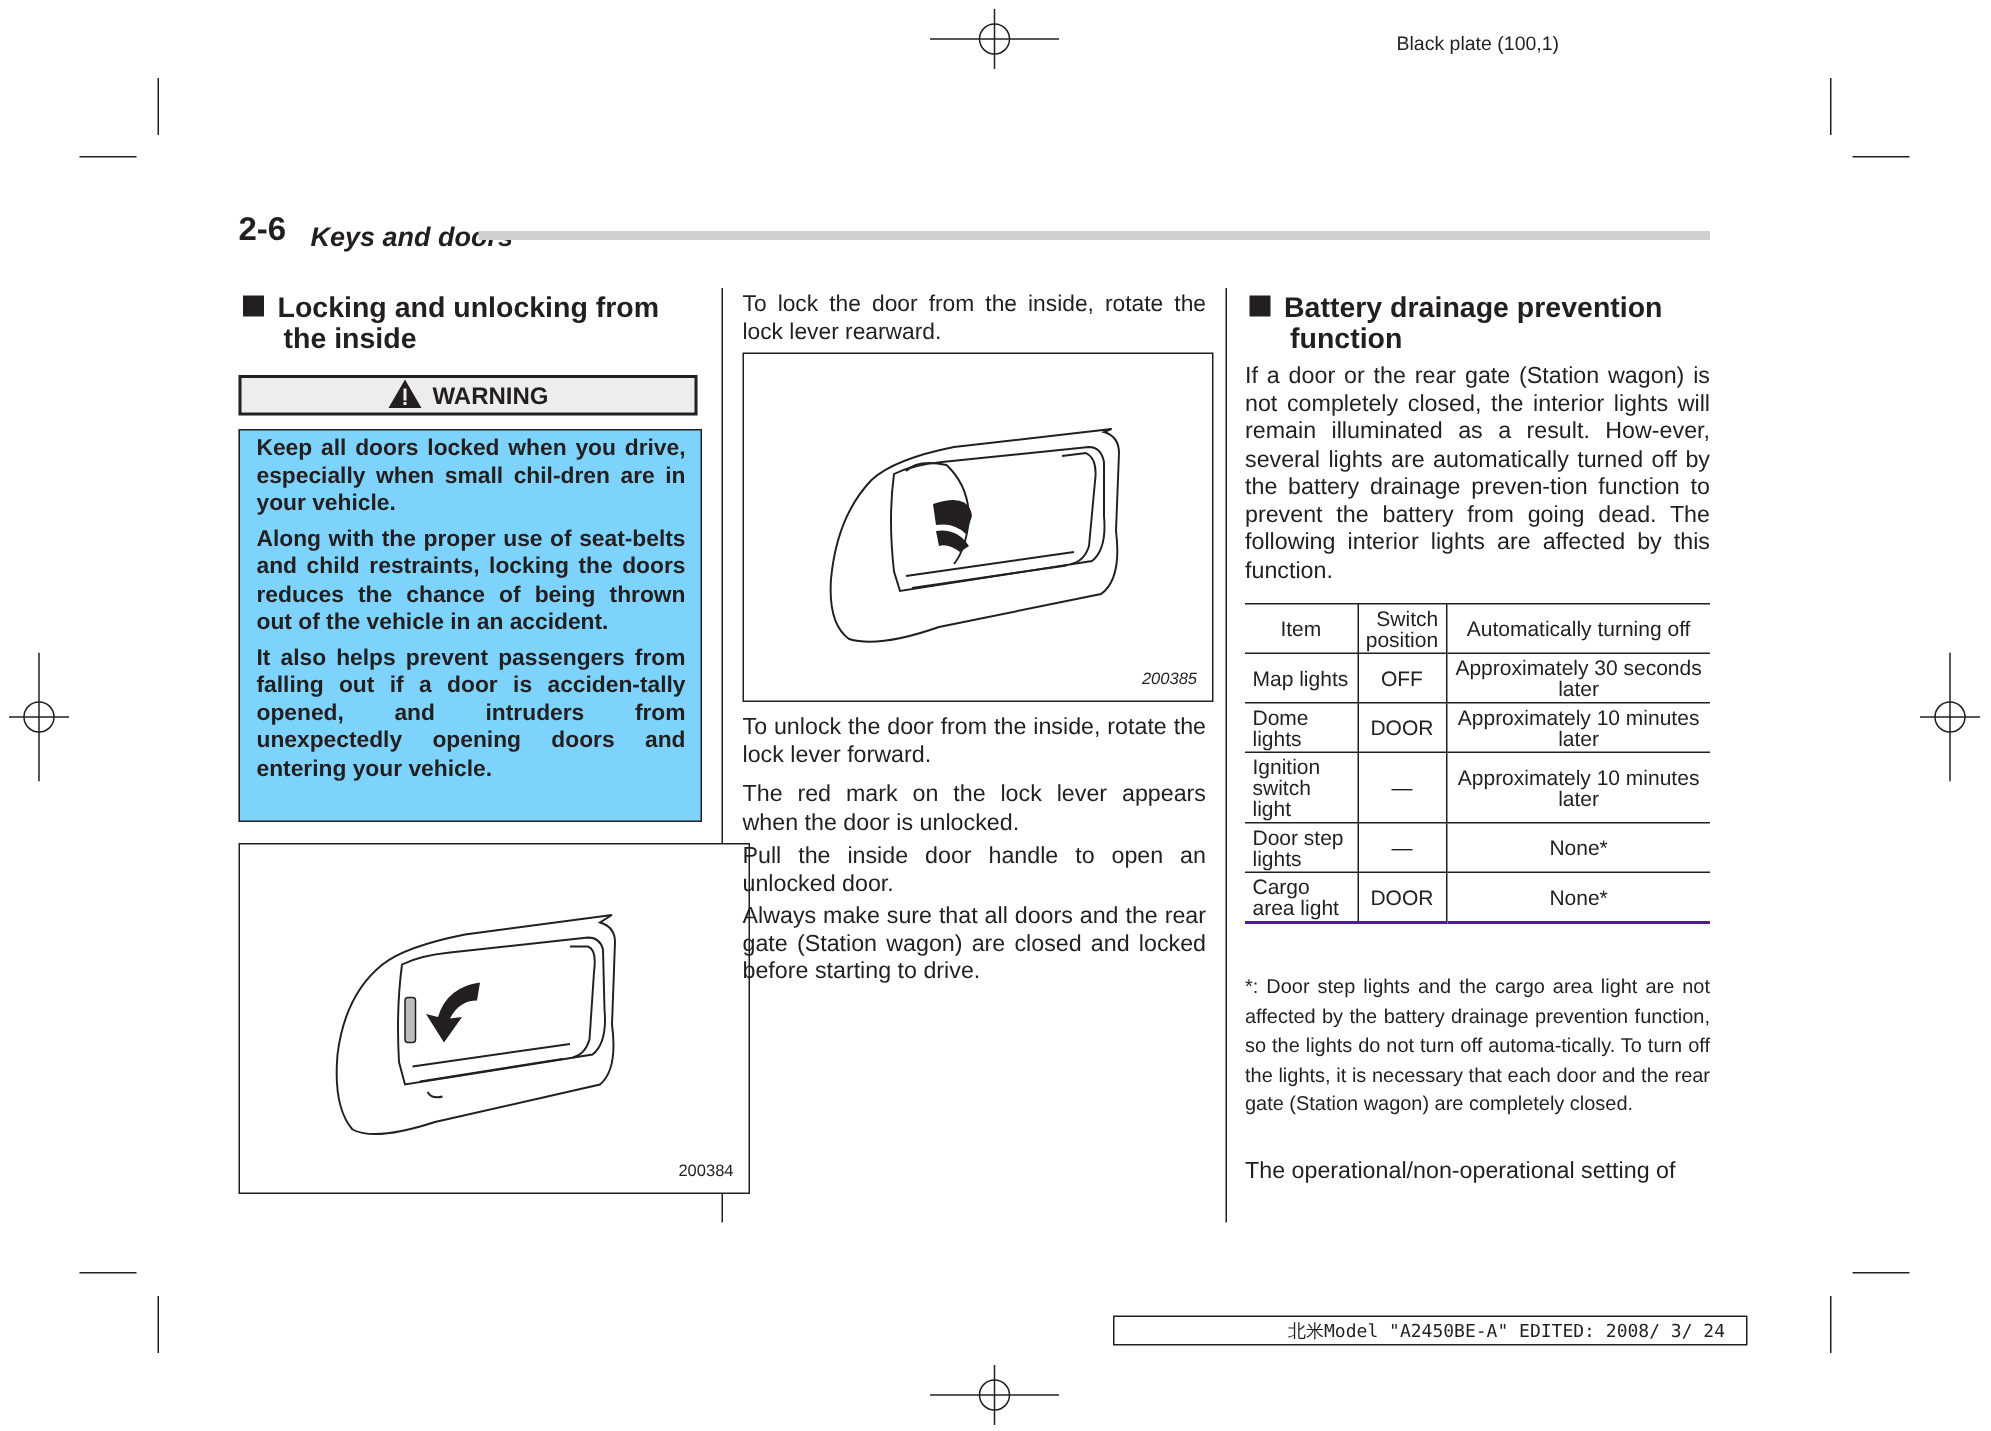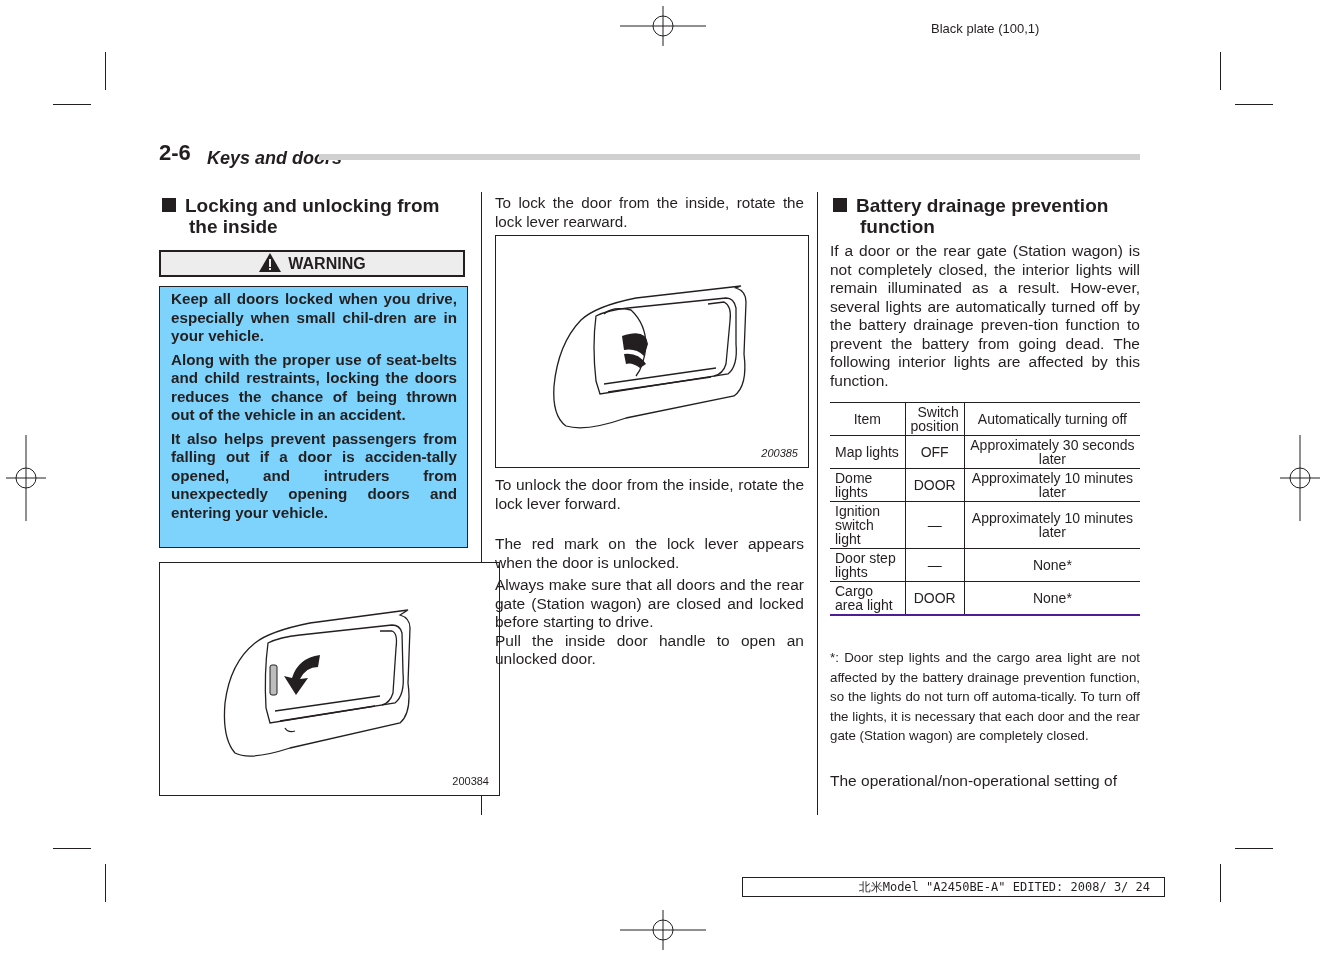--- a/index.html
+++ b/index.html
@@ -125,24 +125,24 @@
       <path d="M112,156 L215,141"></path>
       <path d="M108,78 Q116,70 135,74 Q150,88 150,110 Q148,130 140,140"></path>
     </g>
     <path d="M126,100 Q150,92 152,108 L148,120 Q140,112 128,114 Z" fill="#231f20"></path>
     <path d="M128,118 Q142,116 150,128 L144,132 Q136,126 130,128 Z" fill="#231f20"></path>
   </svg>
   <span class="code">200385</span>
 </div>
 
 <div class="txt" style="left:495px;top:476px;width:309px;">
-  <p style="margin-bottom:22px;">To unlock the door from the inside, rotate the lock lever forward.</p>
+  <p style="margin-bottom:8px;">To unlock the door from the inside, rotate the lock lever forward.</p>
   <p style="margin-bottom:4px;">The red mark on the lock lever appears when the door is unlocked.</p>
+  <p style="margin-bottom:3px;">Pull the inside door handle to open an unlocked door.</p>
   <p>Always make sure that all doors and the rear gate (Station wagon) are closed and locked before starting to drive.</p>
-  <p style="margin-bottom:3px;">Pull the inside door handle to open an unlocked door.</p>
 </div>
 
 <h2 class="sec" style="left:833px;top:195px;width:320px;">
   <span class="sq"></span><span>Battery drainage prevention</span>
   <span class="ind">function</span>
 </h2>
 
 <div class="txt" style="left:830px;top:242px;width:310px;">If a door or the rear gate (Station wagon) is not completely closed, the interior lights will remain illuminated as a result. How-ever, several lights are automatically turned off by the battery drainage preven-tion function to prevent the battery from going dead. The following interior lights are affected by this function.</div>
 
 <table class="lights">

